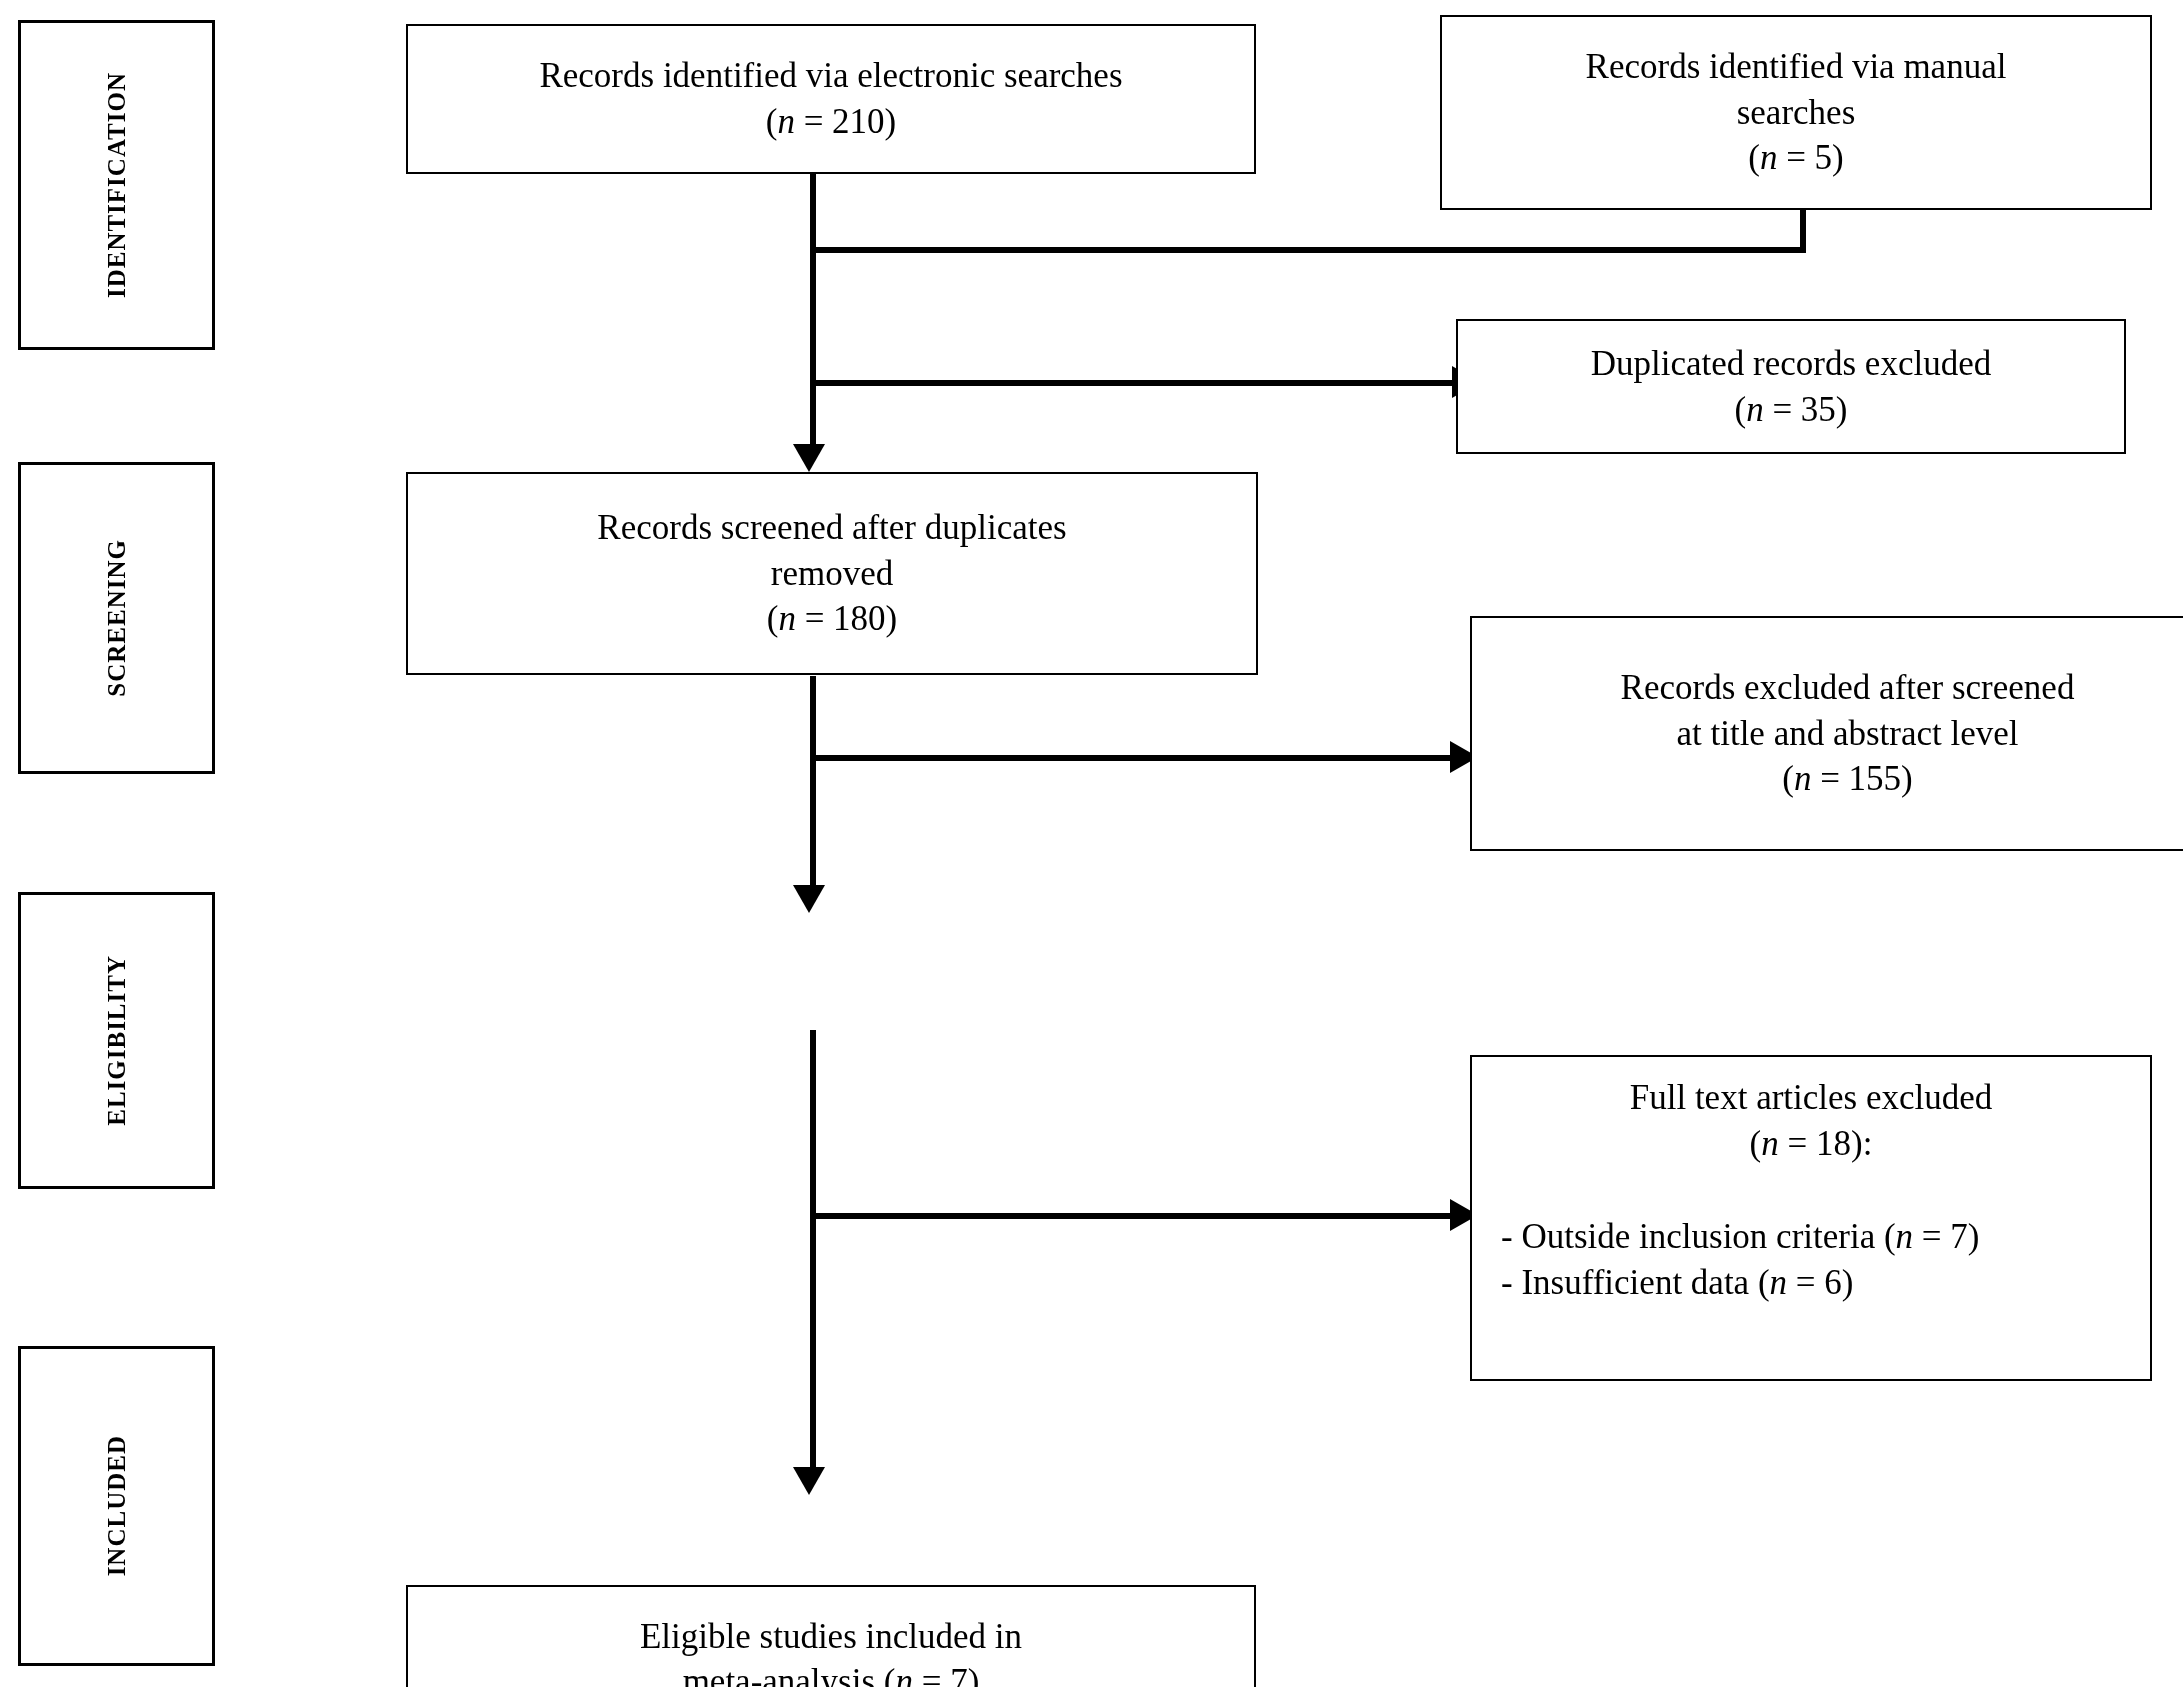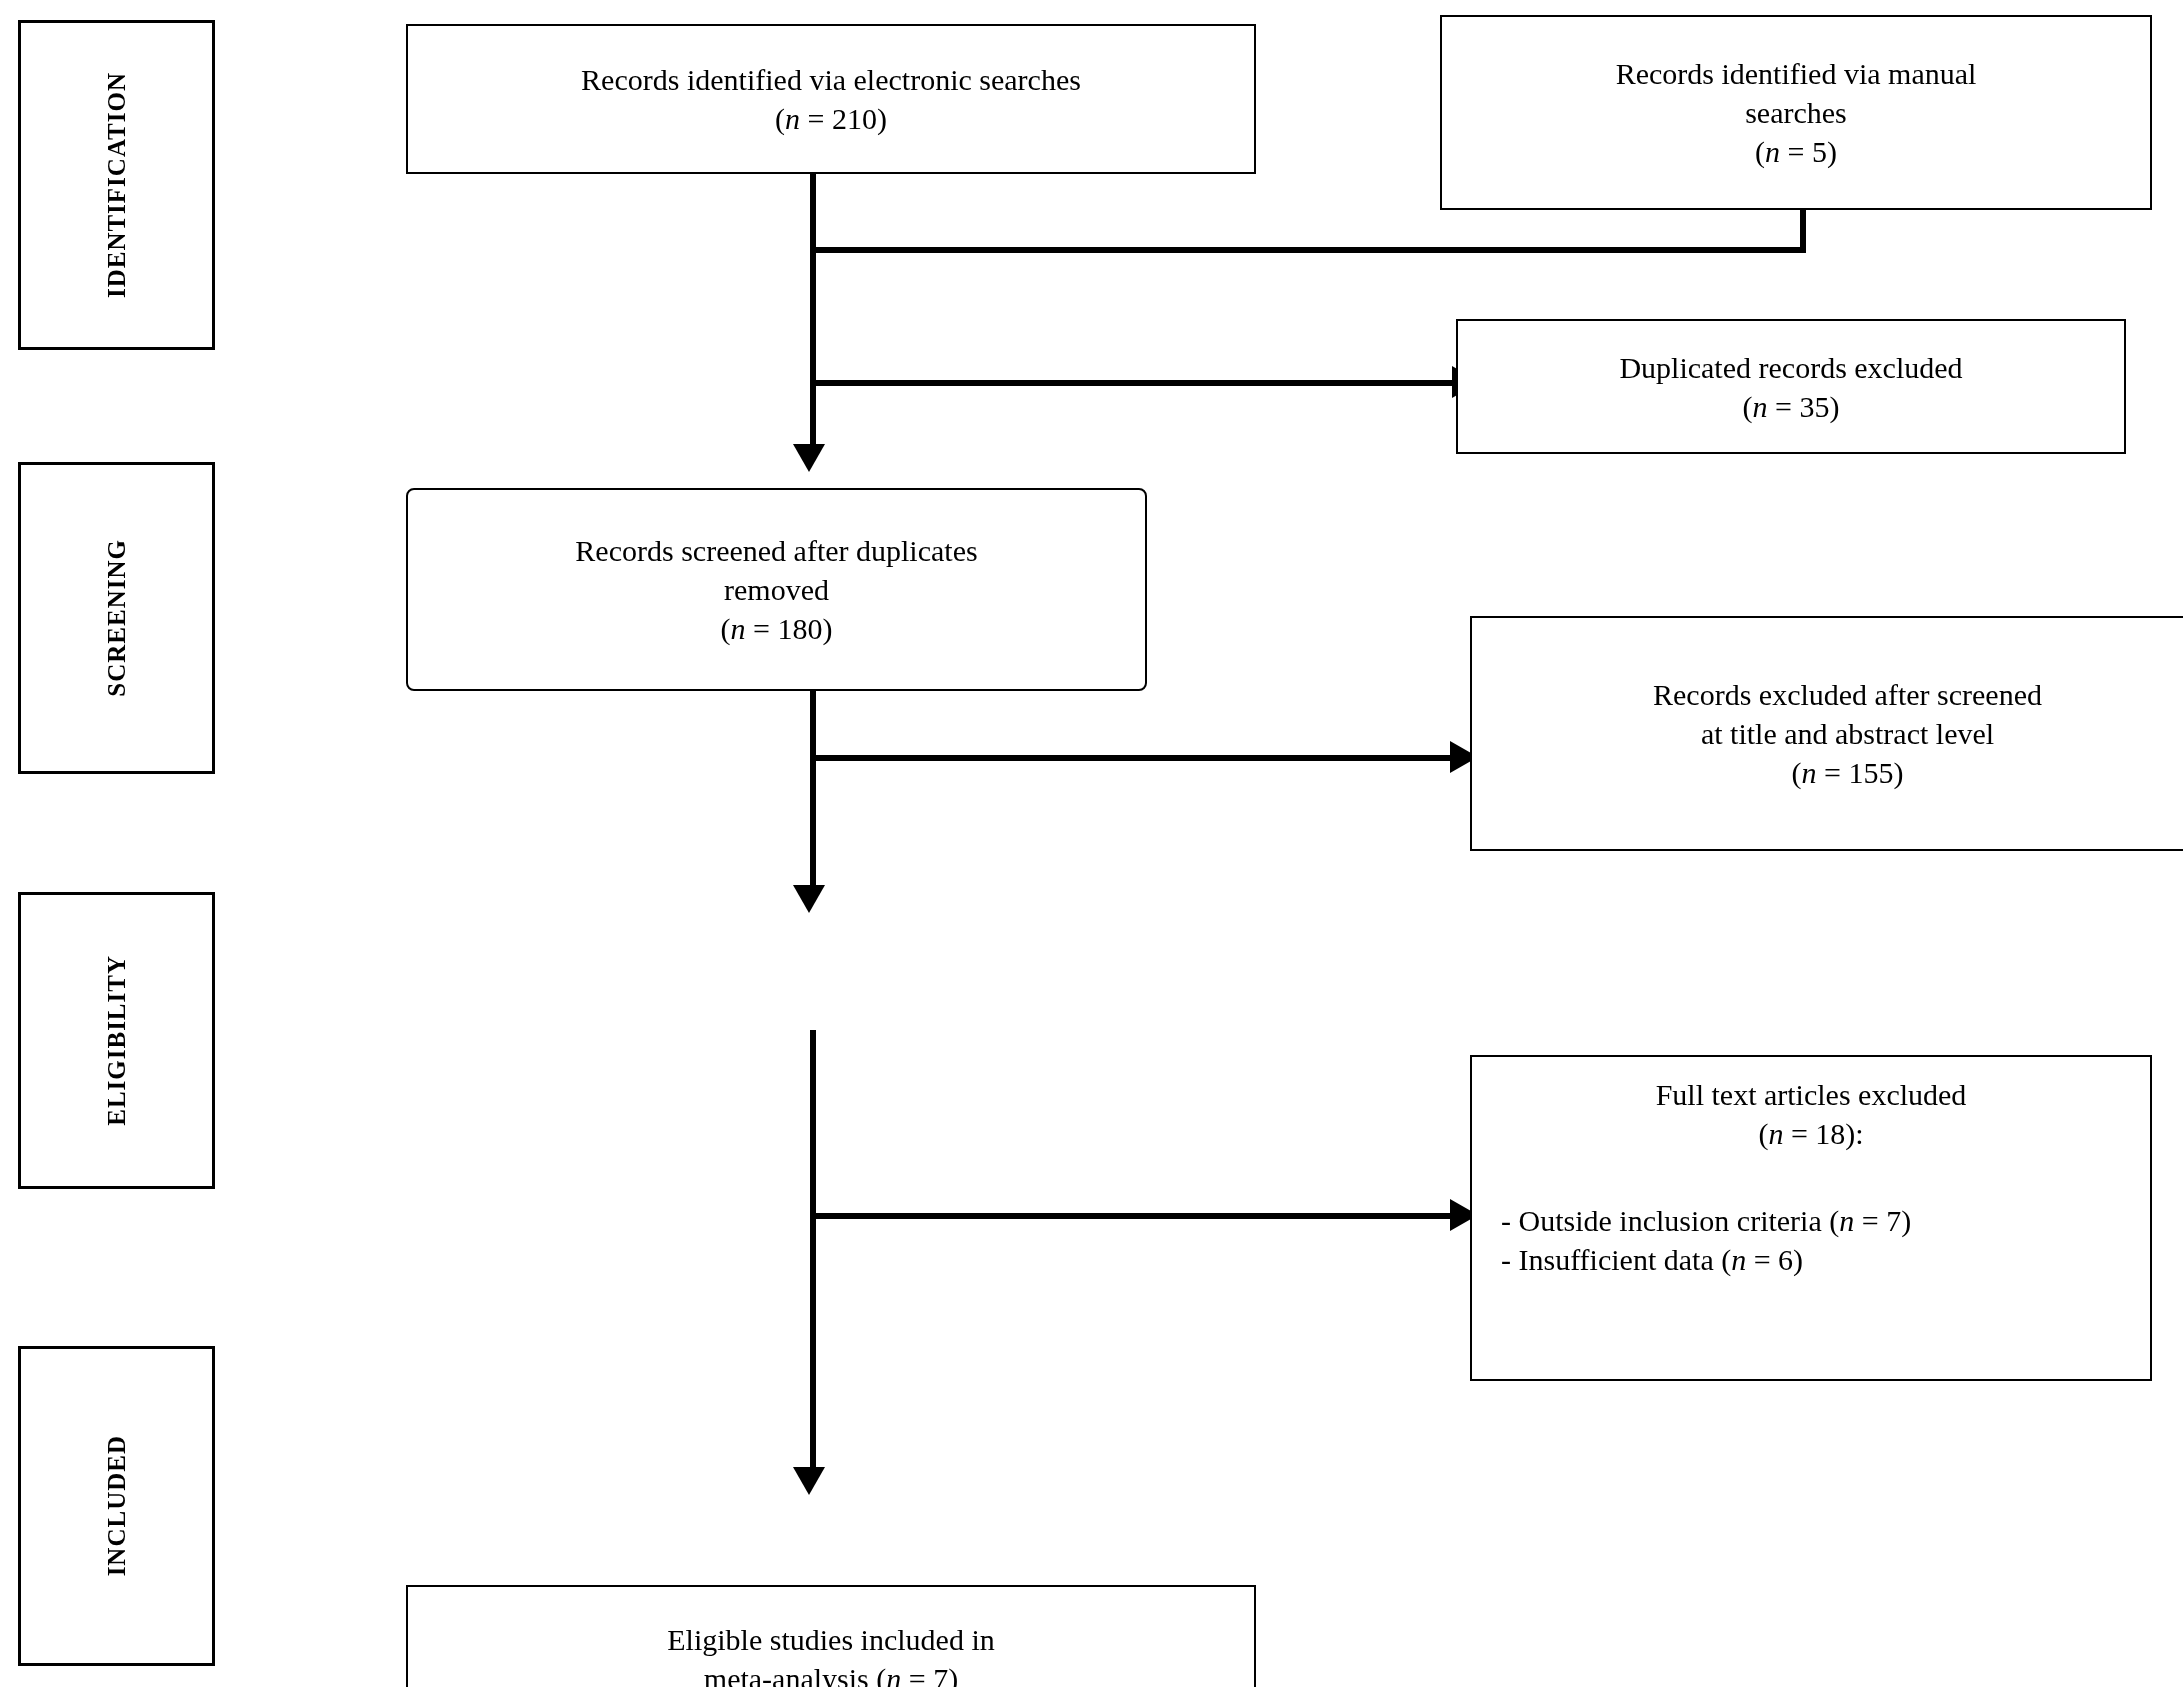--- a/index.html
+++ b/index.html
@@ -24,21 +24,21 @@
   .node {
     position: absolute;
     box-sizing: border-box;
     border: 2.5px solid #000000;
     background: #ffffff;
     display: flex;
     align-items: center;
     justify-content: flex-end;
     text-align: center;
     line-height: 1.30;
-    font-size: 30px;
+    font-size: 35px;
   }
   .node .txt {
     display: block;
     padding: 0 12px;
     width: 100%;
   }
 
   
   .stage {
     position: absolute;
@@ -158,21 +158,21 @@
     </span>
   </div>
 
   <div class="node" style="left:1456px; top:319px; width:670px; height:135px;">
     <span class="txt">
       <span>Duplicated records excluded</span><br>
       <span class="nowrap"><span>(</span><span class="ital">n</span><span> = 35)</span></span>
     </span>
   </div>
 
-  <div class="node" style="left:406px; top:488px; width:741px; height:203px;border-radius:8px;">
+  <div class="node" style="left:406px; top:472px; width:852px; height:203px;">
     <span class="txt">
       <span>Records screened after duplicates</span><br>
       <span>removed</span><br>
       <span class="nowrap"><span>(</span><span class="ital">n</span><span> = 180)</span></span>
     </span>
   </div>
 
   <div class="node" style="left:1470px; top:616px; width:755px; height:235px;">
     <span class="txt">
       <span>Records excluded after screened</span><br>

